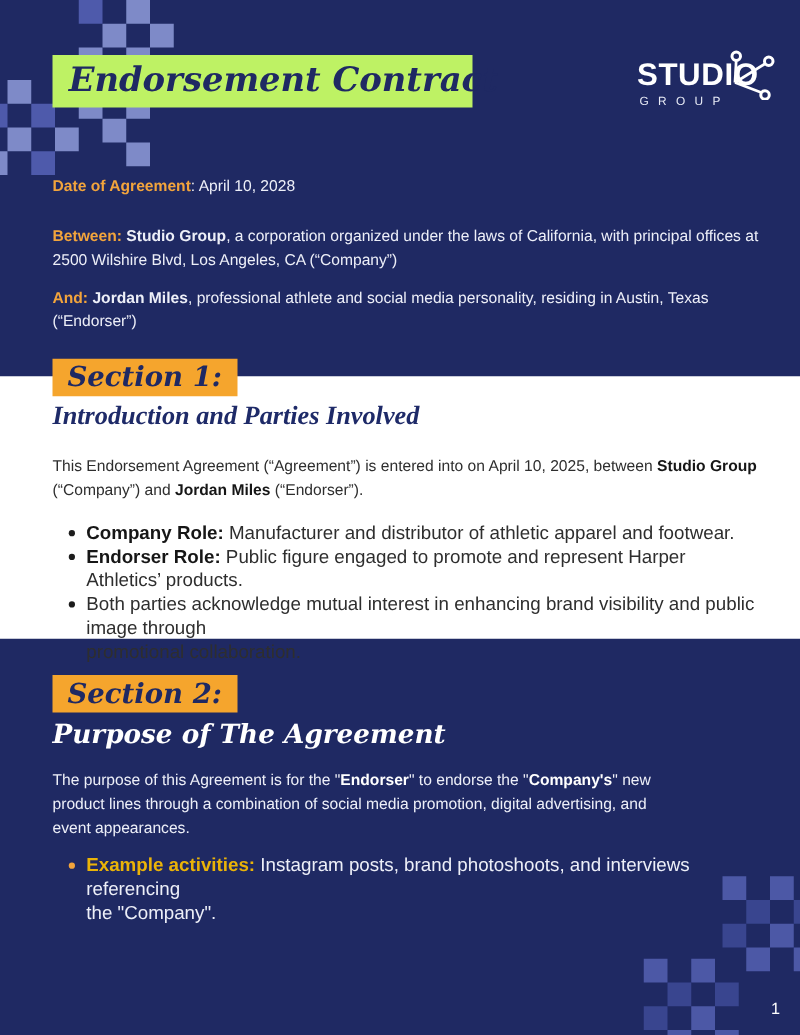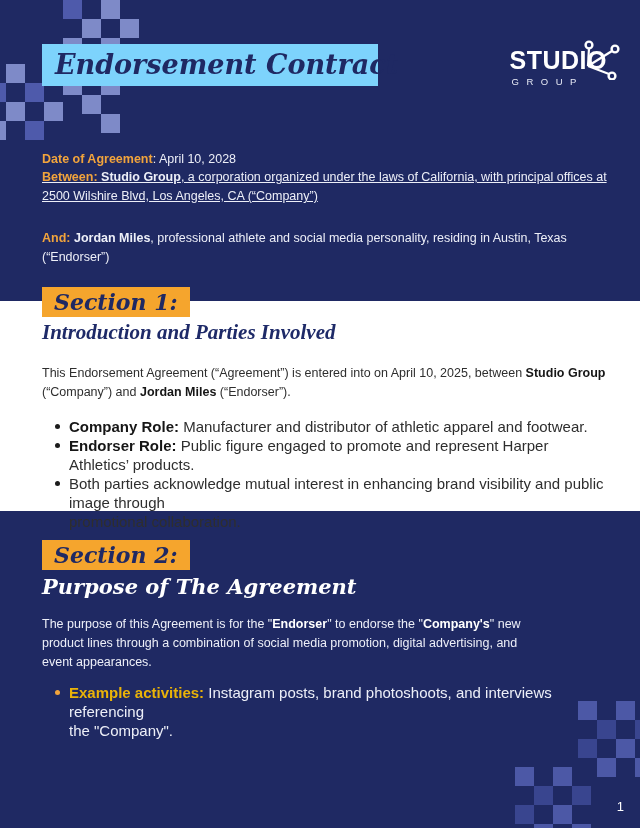--- a/index.html
+++ b/index.html
@@ -6,32 +6,32 @@
   body{width:640px;height:828px;position:relative;background:#1F2963;overflow:hidden;
        font-family:"Liberation Sans",sans-serif;}
   .page{position:absolute;inset:0;}
 
   
   .checker{position:absolute;z-index:0;}
   .checker i{position:absolute;display:block;}
 
   
   .title-bar{position:absolute;left:42px;top:44px;width:336px;height:42px;
-             background:#7dd3fc;z-index:2;display:flex;align-items:center;}
+             background:#bef264;z-index:2;display:flex;align-items:center;}
   .title-bar h1{margin:0;padding:0 0 2px 13px;font-family:"DejaVu Serif",serif;
                 font-style:italic;font-weight:700;font-size:27px;color:#1F2963;white-space:nowrap;}
   .logo{position:absolute;top:47px;right:33px;z-index:2;color:#fff;text-align:left;}
   .logo-name{position:relative;font-size:25px;font-weight:800;letter-spacing:.5px;line-height:26px;}
   .logo-sub{font-size:9.5px;font-weight:400;letter-spacing:7.5px;margin:3px 0 0 2px;color:#E8EBF6;}
 
   
   .intro p{position:absolute;left:42px;margin:0;width:582px;font-size:12.5px;line-height:19px;
            color:#EDEFF8;z-index:1;}
-  #date-line{top:150px;}
-  #between-line{top:168px;text-decoration:underline;}
+  #date-line{top:140px;}
+  #between-line{top:180px;}
   #and-line{top:229px;}
 
   
   .b{font-weight:700;}
   .a{color:#F2A43C;}
 
   
   .band{position:absolute;left:0;top:301px;width:640px;height:210px;background:#FFFFFF;z-index:1;}
   .badge{position:absolute;left:42px;height:30px;background:#F5A52D;z-index:3;
          display:flex;align-items:center;padding:0 12px;}

